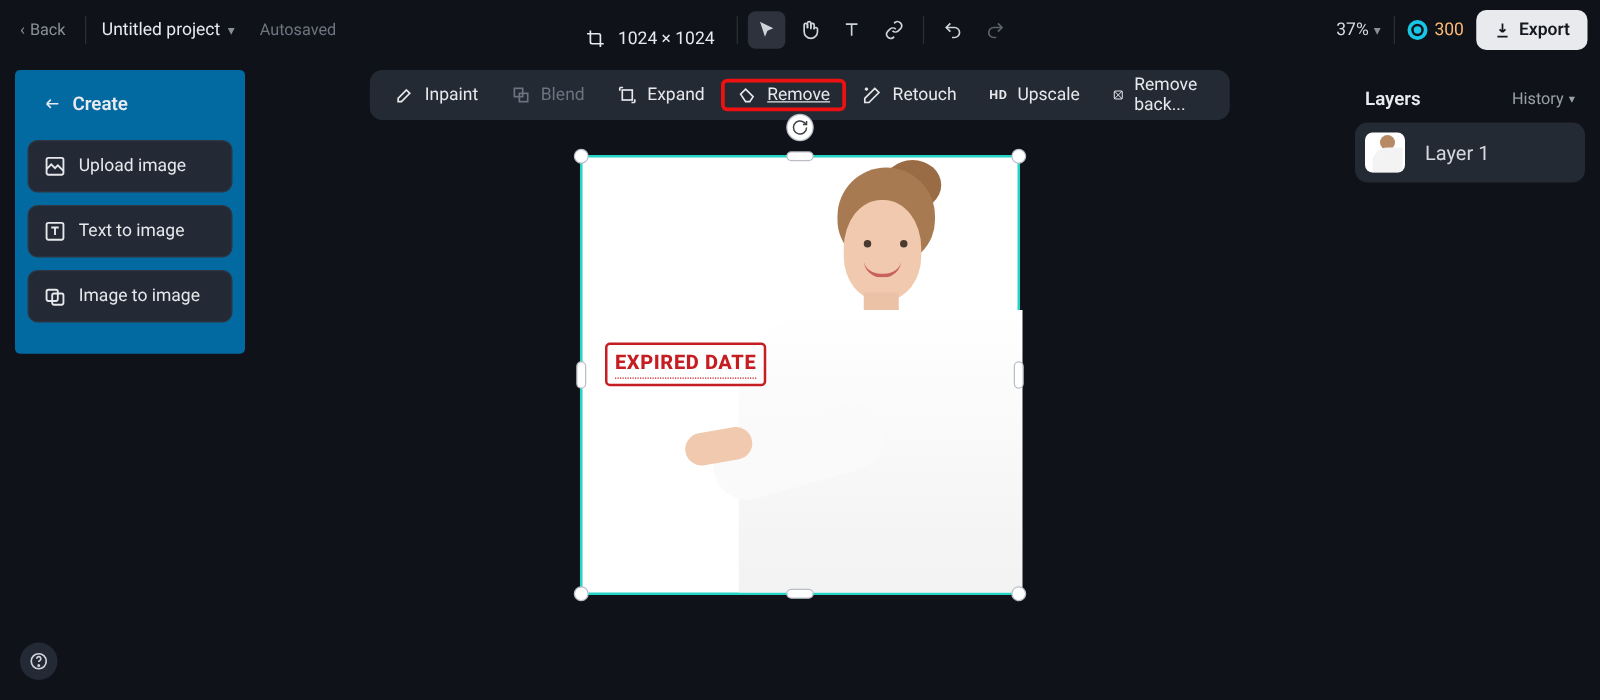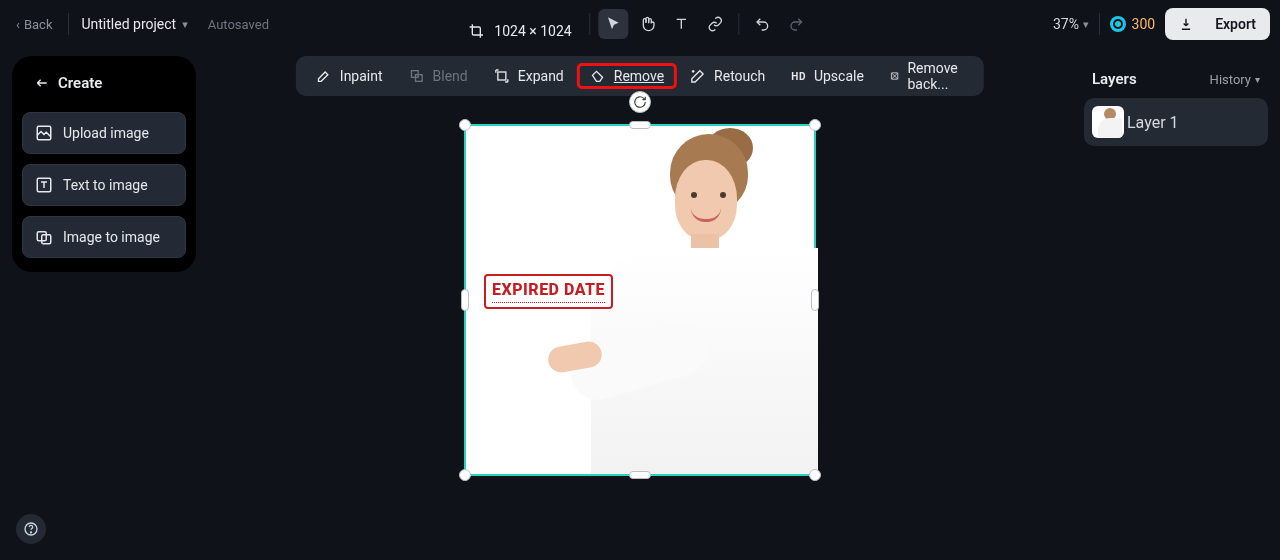--- a/index.html
+++ b/index.html
@@ -18,27 +18,27 @@
   .dims-wrap { display:flex; align-items:center; gap:10px; color:#e7e9ee; font-size:14px;}
   .icon-btn { width:30px; height:30px; display:flex; align-items:center; justify-content:center; border-radius:6px; cursor:pointer; color:#cfd3da;}
   .icon-btn.active { background:#2d323c; }
   .tool-group { display:flex; align-items:center; gap:4px; }
   .tool-group .sep { width:1px; height:22px; background:#2a2f38; margin:0 4px;}
   .right { margin-left:auto; display:flex; align-items:center; gap:10px;}
   .zoom { display:flex; align-items:center; gap:4px; font-size:14px; color:#d5d8de; cursor:pointer;}
   .credits { display:flex; align-items:flex-end; gap:6px; font-size:14px; color:#fdba74; cursor:pointer;}
   .dot-credit { width:16px; height:16px; border-radius:50%; background:#18c6e6; display:flex; align-items:center; justify-content:center;}
   .dot-credit:after{content:""; width:6px;height:6px;border:2px solid #0f1218;border-radius:50%;}
-  .export-btn { background:#e8eaee; color:#14171d; font-weight:600; font-size:14px; border:none; border-radius:8px; padding:8px 14px; display:flex; align-items:center; gap:22px; cursor:pointer;}
+  .export-btn { background:#e8eaee; color:#14171d; font-weight:600; font-size:14px; border:none; border-radius:8px; padding:8px 14px; display:flex; align-items:center; gap:6px; cursor:pointer;}
   svg { display:block; }
 
   
   .sidebar-left { position:absolute; top:56px; left:12px; width:184px; }
   .create-head { display:flex; align-items:center; gap:8px; font-weight:600; font-size:15px; color:#e9ebef; padding:14px 12px 10px;}
-  .panel { background:#000000; border-radius:20px; padding:4px 10px 14px;}
+  .panel { background:#0369a1; border-radius:4px; padding:4px 10px 25px;}
   .side-btn { display:flex; align-items:center; gap:10px; background:#232a35; border:1px solid #2e3642; color:#e6e8ec; font-size:14px; border-radius:8px; padding:11px 12px; margin-top:10px; cursor:pointer;}
 
   
   .pillbar { position:absolute; top:56px; left:50%; transform:translateX(-50%); background:#242a34; border-radius:10px; height:40px; display:flex; align-items:center; padding:0 8px; gap:2px;}
   .pill { display:flex; align-items:center; gap:8px; padding:0 12px; height:24px; font-size:14px; color:#e6e8ec; cursor:pointer; border-radius:8px;}
   .pill.disabled { color:#6b7280; cursor:default;}
   .pill.hl { outline:3px solid #e11; outline-offset:-2px; border-radius:4px;text-decoration:underline;}
 
   
   .stage { position:absolute; top:100px; left:50%; transform:translateX(-50%); }
@@ -64,21 +64,21 @@
   .hand{position:absolute; top:218px; left:-2%; width:54px;height:26px;background:#f0c9ae;border-radius:14px;transform:rotate(-10deg);}
   .smile{position:absolute; top:82px; left:52%; width:30px;height:14px;border-bottom:3px solid #c9625a;border-radius:0 0 14px 14px;}
   .eye{position:absolute; width:6px;height:6px;background:#4a3a2f;border-radius:50%;}
   .eye.l{top:66px;left:52%}.eye.r{top:66px;left:63%}
 
   
   .sidebar-right{position:absolute; top:56px; right:12px; width:184px;}
   .sr-head{display:flex;align-items:center;justify-content:space-between;padding:14px 8px 10px;}
   .sr-head .title{font-weight:600;color:#e9ebef;font-size:15px;}
   .sr-head .hist{color:#9aa0aa;font-size:13px;display:flex;align-items:center;gap:4px;cursor:pointer;}
-  .layer-item{display:flex;align-items:center;gap:3px;background:#242a34;border-radius:10px;padding:8px;cursor:pointer;}
+  .layer-item{display:flex;align-items:center;gap:16px;background:#242a34;border-radius:10px;padding:8px;cursor:pointer;}
   .thumb{width:32px;height:32px;background:#fff;border-radius:6px;position:relative;overflow:hidden;}
   .thumb .mini{position:absolute;inset:0;}
   .thumb .mini .h{position:absolute;top:2px;left:12px;width:12px;height:12px;background:#b68a64;border-radius:50%;}
   .thumb .mini .b{position:absolute;top:12px;left:6px;right:2px;bottom:0;background:#f3f3f3;border-top-left-radius:12px;}
 
   .help{position:absolute;left:16px;bottom:16px;width:30px;height:30px;border-radius:50%;background:#232a35;display:flex;align-items:center;justify-content:center;color:#cfd3da;cursor:pointer;}
 
   
   .i14{width:14px;height:14px}
   .i16{width:16px;height:16px}

